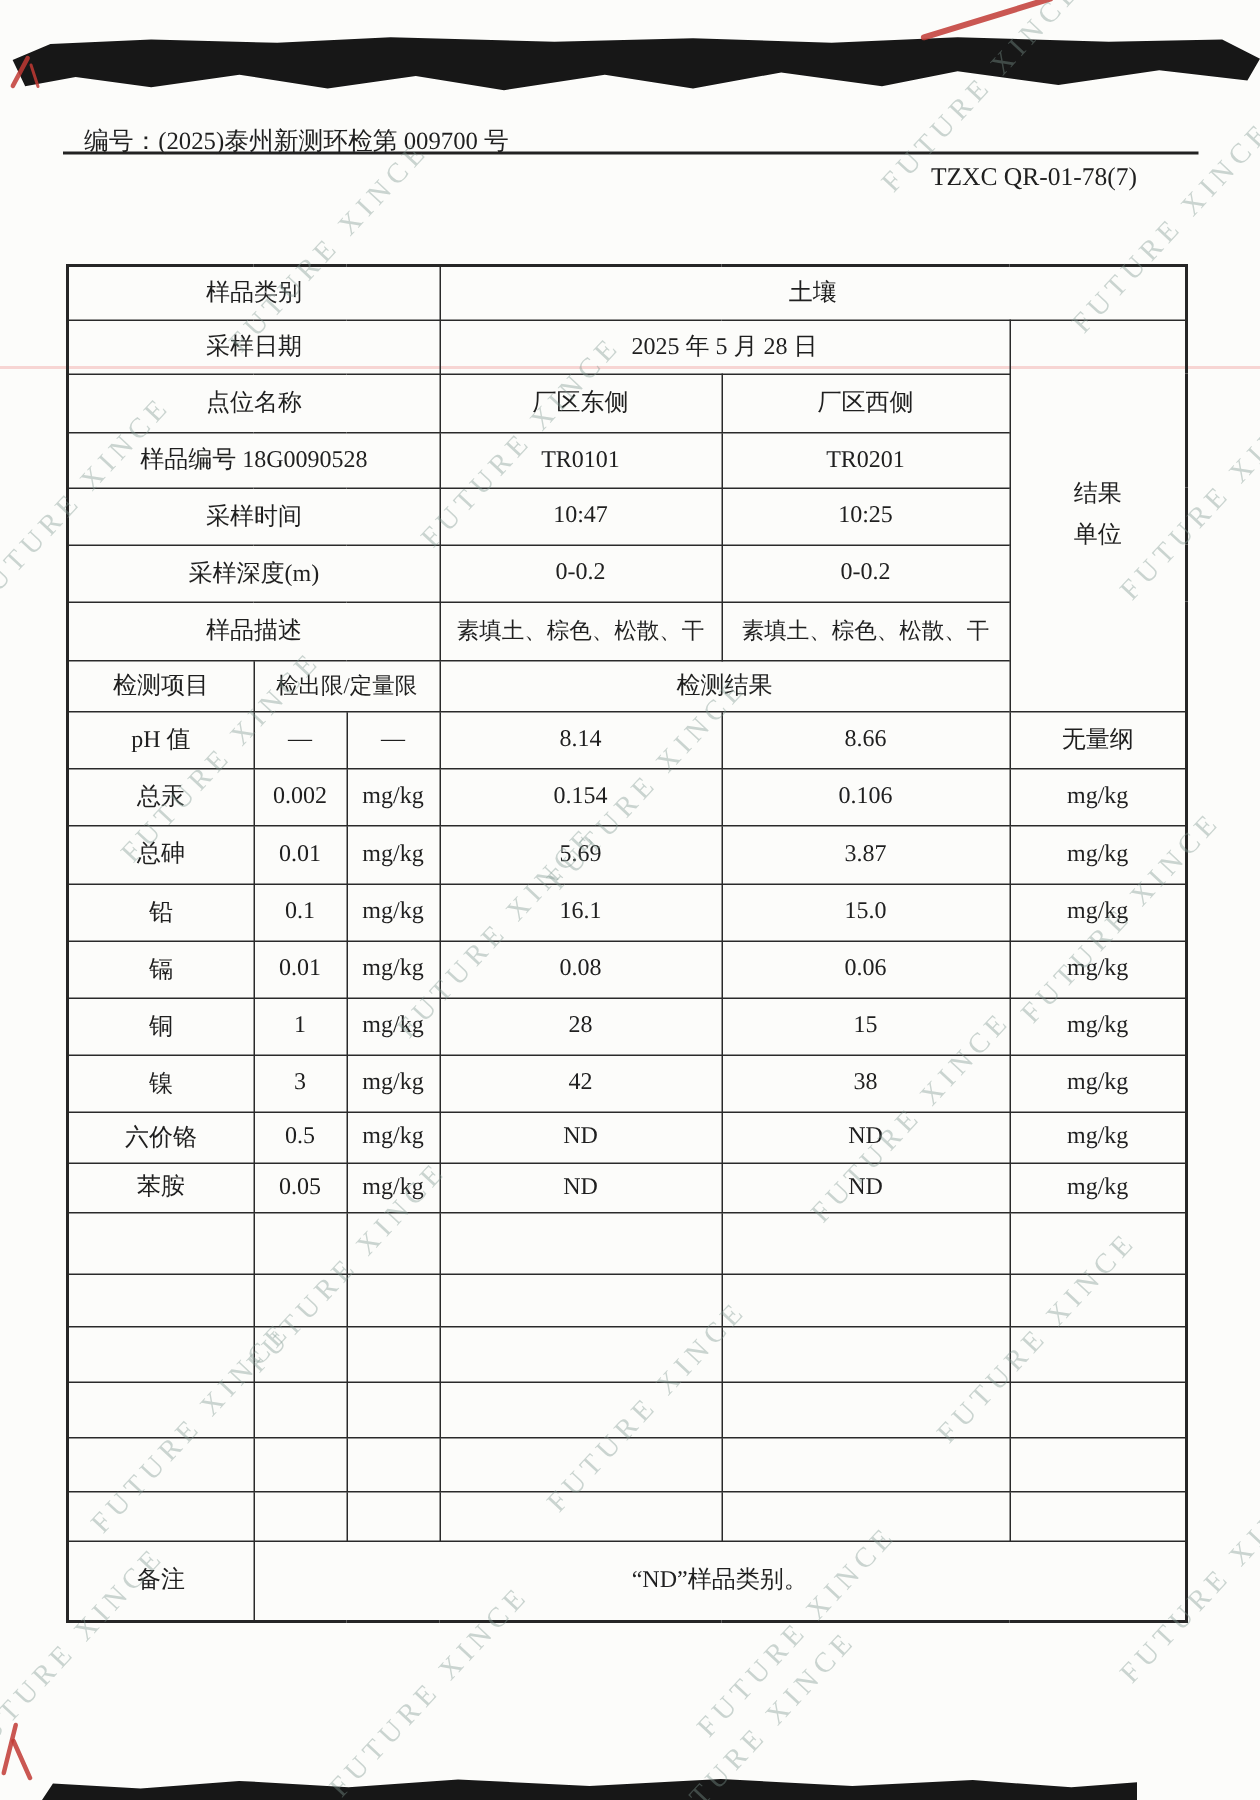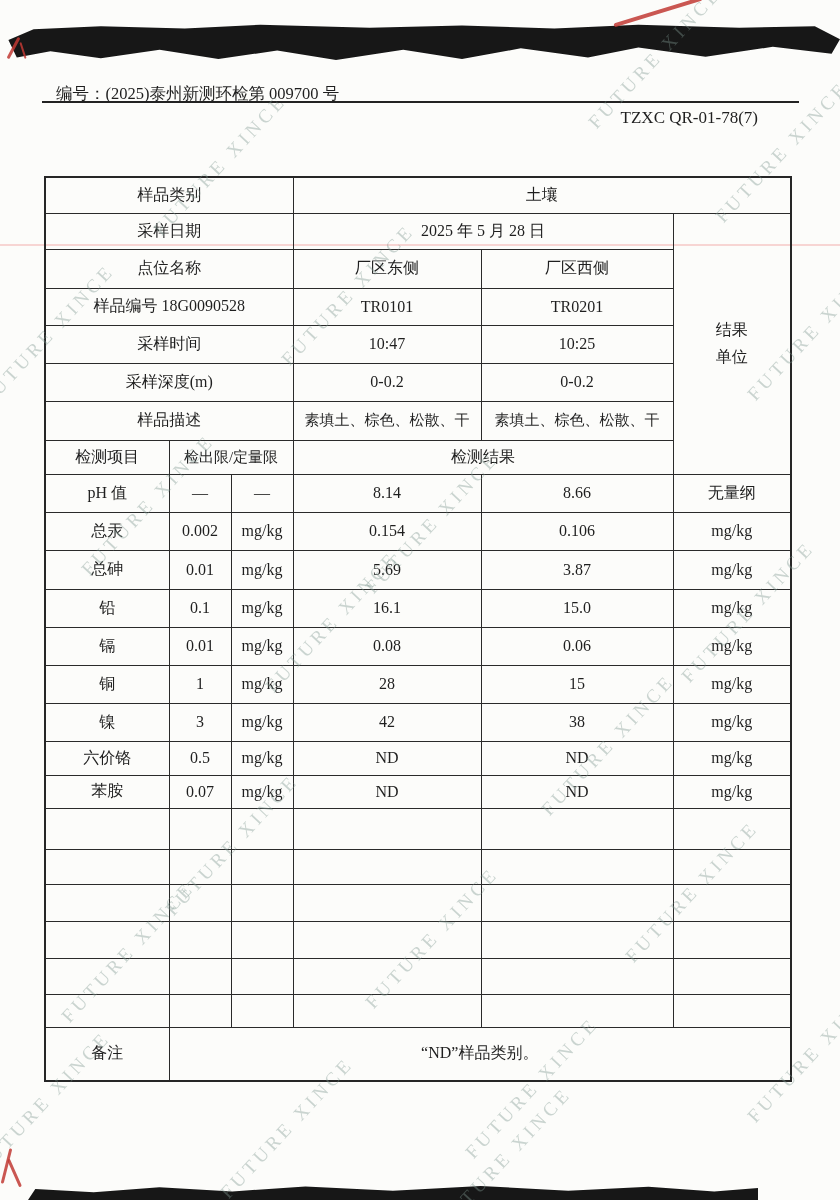--- a/index.html
+++ b/index.html
@@ -166,21 +166,21 @@
     <tr style="height:34px">
       <td>六价铬</td>
       <td class="num">0.5</td>
       <td class="num">mg/kg</td>
       <td class="num">ND</td>
       <td class="num">ND</td>
       <td class="unitcell">mg/kg</td>
     </tr>
     <tr style="height:33px">
       <td>苯胺</td>
-      <td class="num">0.07</td>
+      <td class="num">0.05</td>
       <td class="num">mg/kg</td>
       <td class="num">ND</td>
       <td class="num">ND</td>
       <td class="unitcell">mg/kg</td>
     </tr>
     <tr style="height:41px">
       <td></td>
           <td></td>
           <td></td>
           <td></td>

